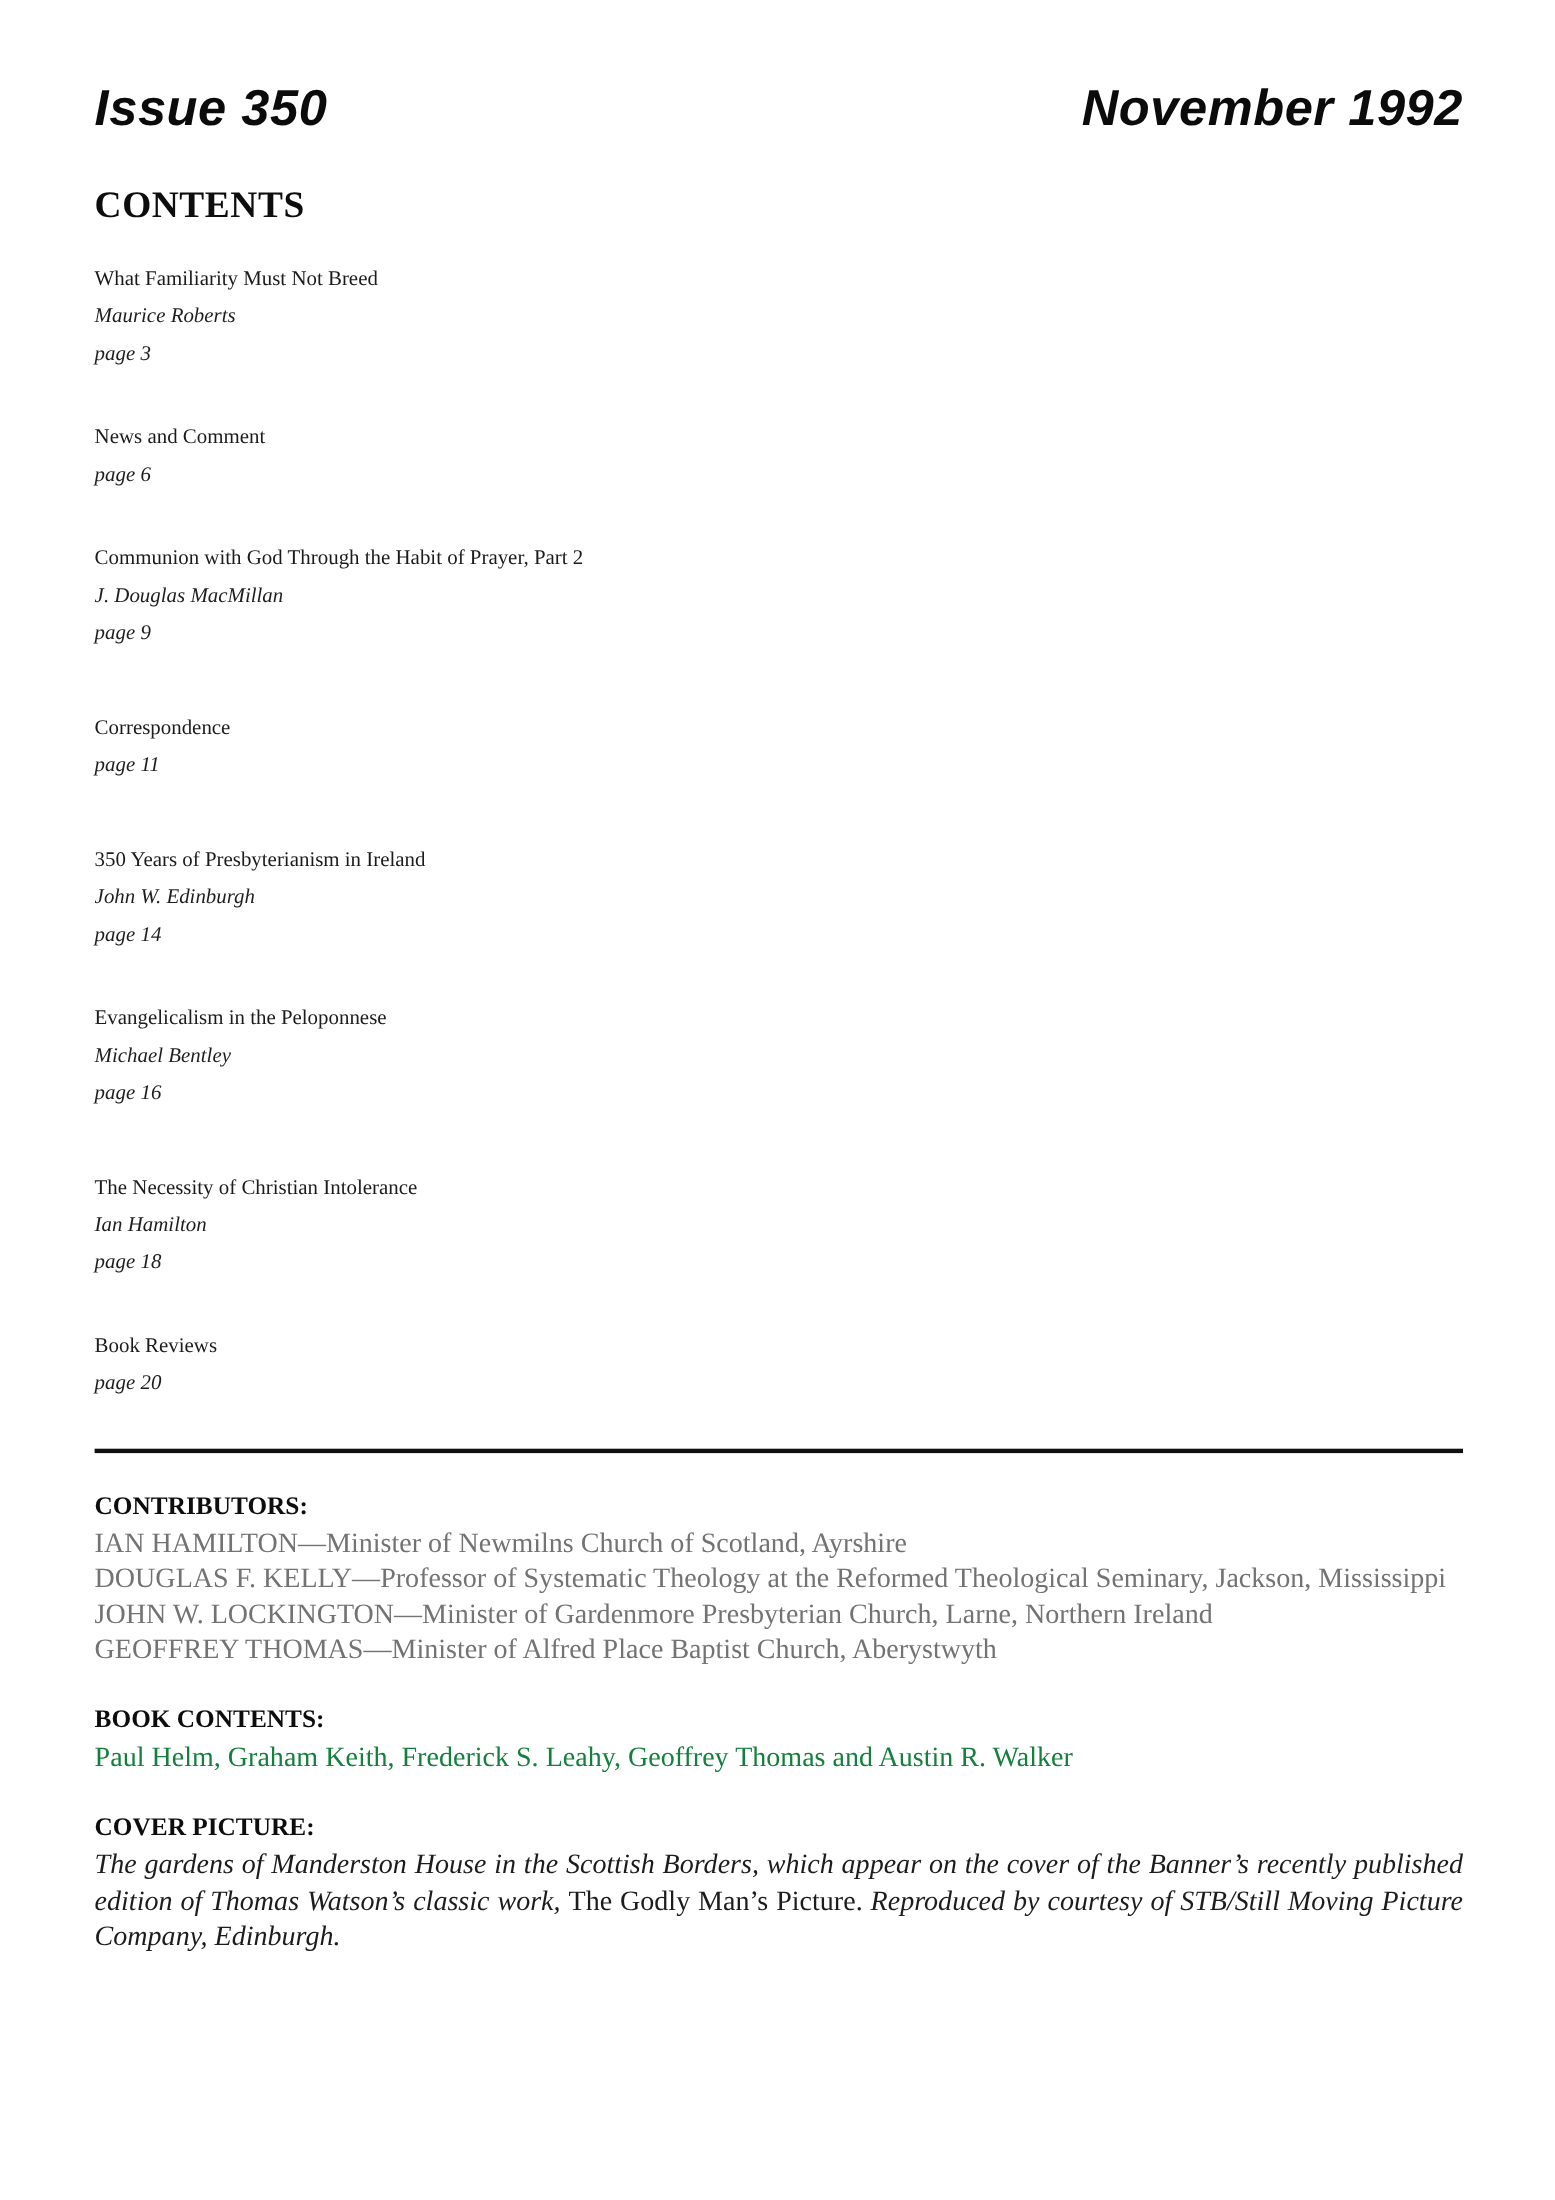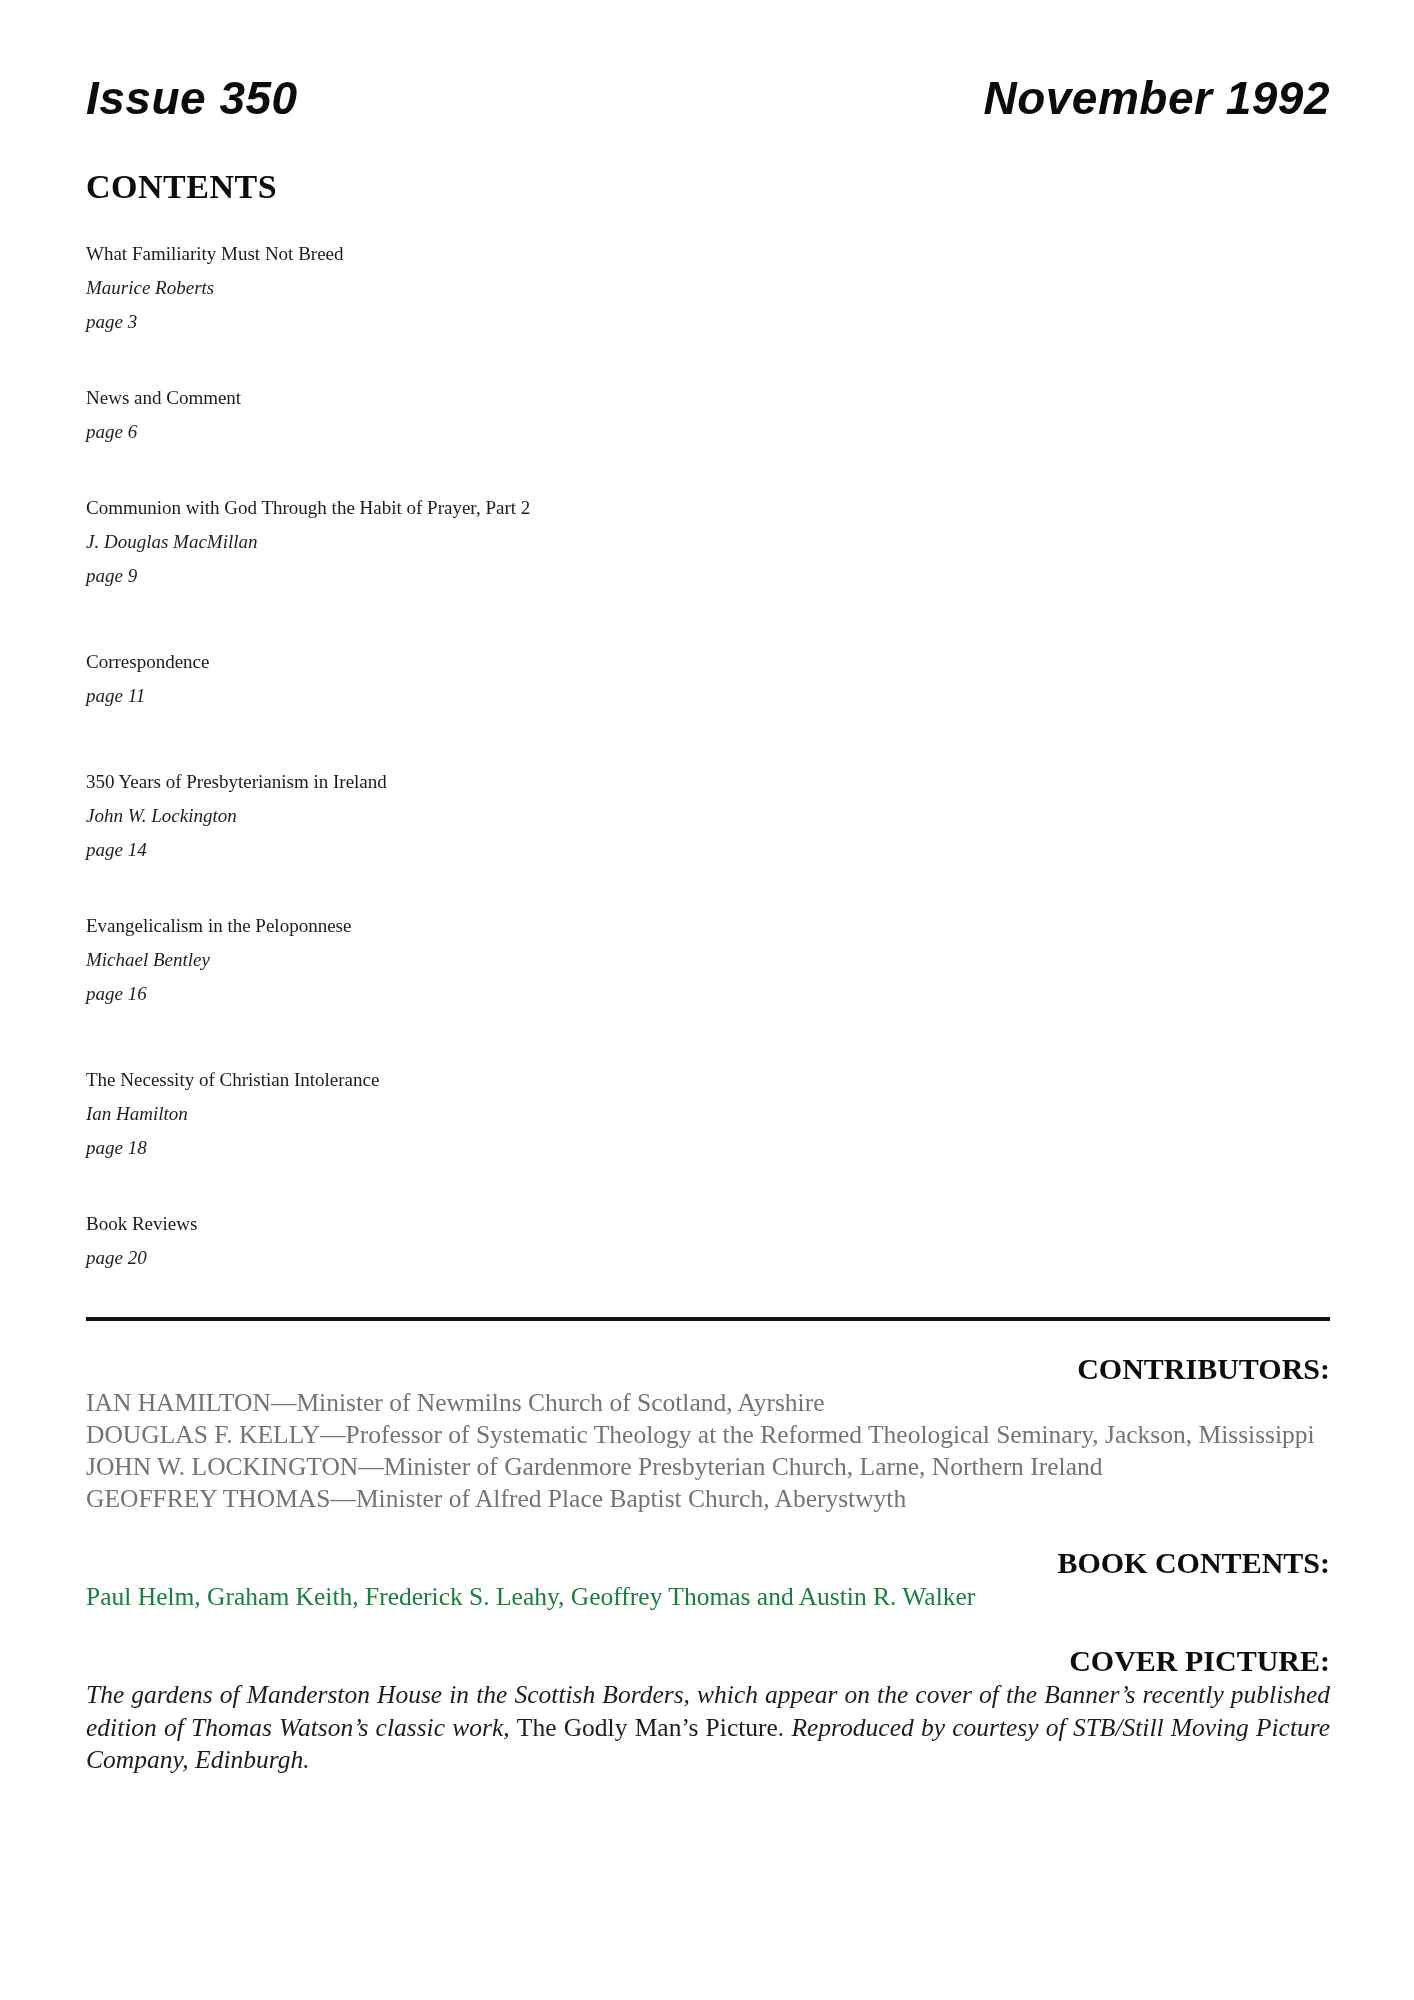--- a/index.html
+++ b/index.html
@@ -68,25 +68,24 @@
     width: 100%;
   }
   
   .section {
     margin-top: 32px;
     font-size: 25.5px;
     line-height: 32px;
   }
   .section-heading {
     margin: 0 0 2px 0;
-    font-size: 30px;
+    font-size: 23px;
     font-weight: bold;
     color: #0d0d0d;
     line-height: 32px;
-    text-align: right;
   }
   .contrib-entry {
     margin: 0;
     text-align: justify;
     color: #737373;
   }
   .reviewers-text {
     margin: 0;
     color: #15803d;
   }
@@ -133,21 +132,21 @@
       <div class="toc-page">page 9</div>
     </div>
 
     <div class="toc-item gap-lg">
       <div class="toc-title">Correspondence</div>
       <div class="toc-page">page 11</div>
     </div>
 
     <div class="toc-item">
       <div class="toc-title">350 Years of Presbyterianism in Ireland</div>
-      <div class="toc-author">John W. Lockington</div>
+      <div class="toc-author">John W. Edinburgh</div>
       <div class="toc-page">page 14</div>
     </div>
 
     <div class="toc-item gap-lg">
       <div class="toc-title">Evangelicalism in the Peloponnese</div>
       <div class="toc-author">Michael Bentley</div>
       <div class="toc-page">page 16</div>
     </div>
 
     <div class="toc-item">

